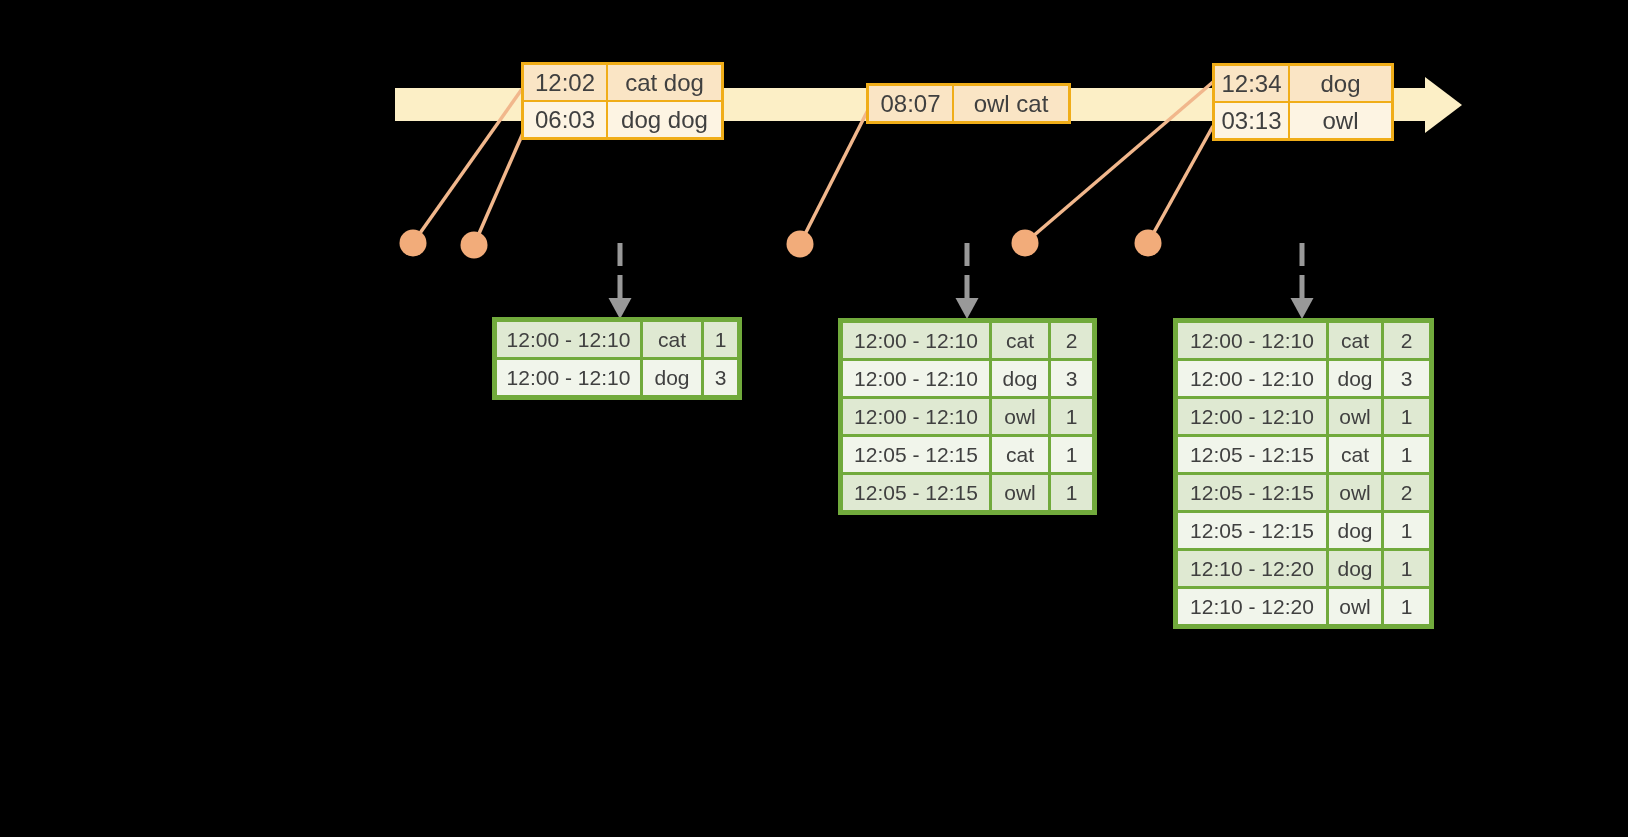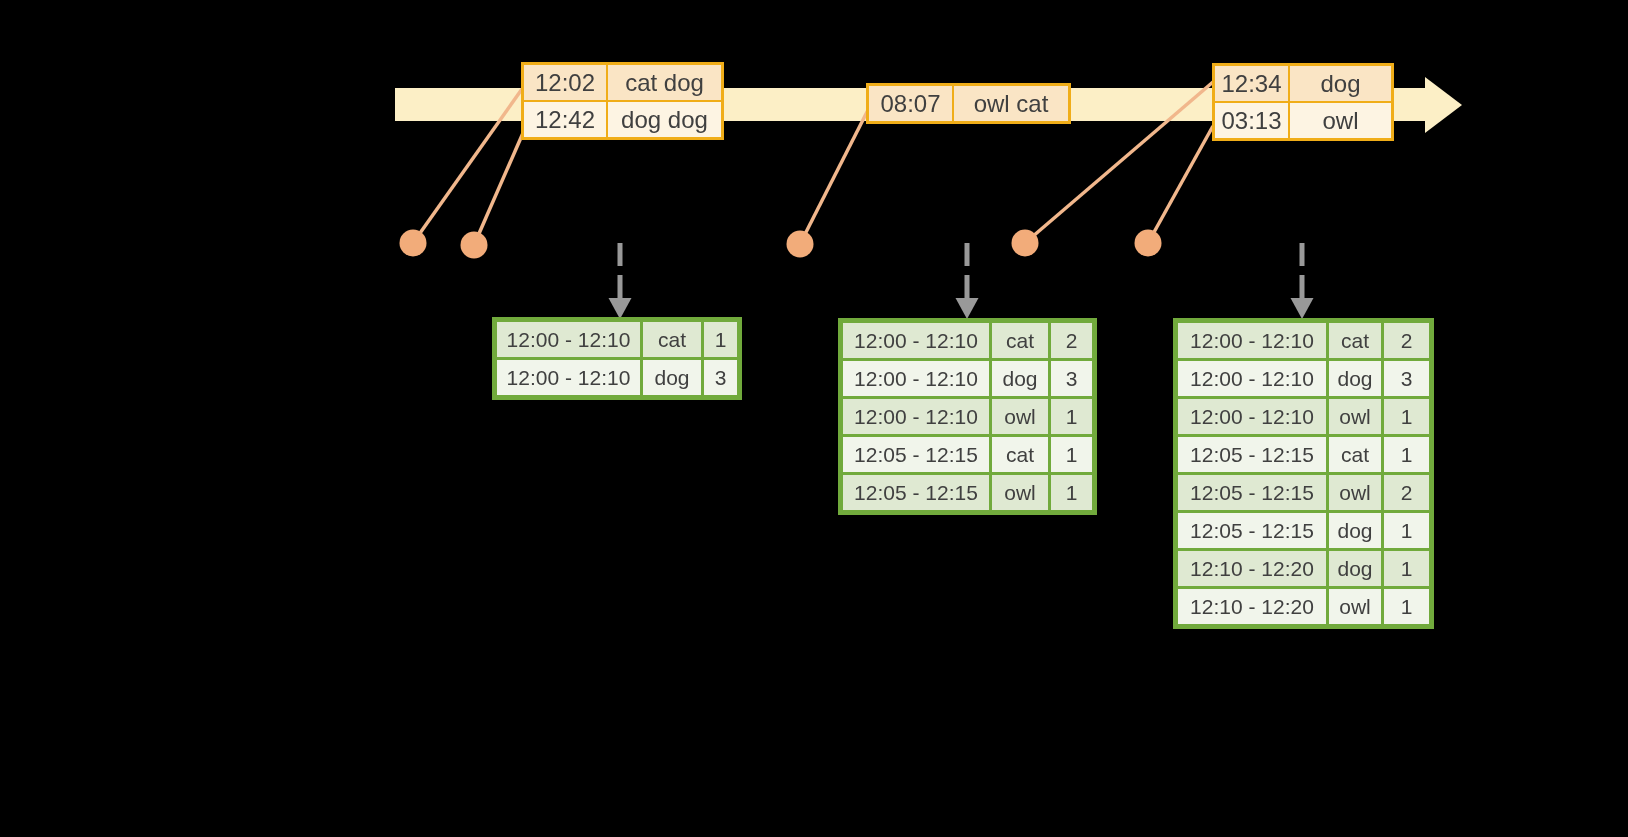--- a/index.html
+++ b/index.html
@@ -112,21 +112,21 @@
     </g>
     <g>
       <line class="trigger-shaft" x1="1302" y1="243" x2="1302" y2="301"></line>
       <polygon class="trigger-head" points="1290.5,298 1313.5,298 1302,319"></polygon>
     </g>
   </svg>
 
   <div class="gtable event-table event-table-1">
       <div class="cell stripe-dark">12:02</div>
       <div class="cell stripe-dark">cat dog</div>
-      <div class="cell stripe-light">12:42</div>
+      <div class="cell stripe-light">06:03</div>
       <div class="cell stripe-light">dog dog</div>
     </div>
 
   <div class="gtable event-table event-table-2">
       <div class="cell stripe-dark">08:07</div>
       <div class="cell stripe-dark">owl cat</div>
     </div>
 
   <div class="gtable event-table event-table-3">
       <div class="cell stripe-dark">12:34</div>

